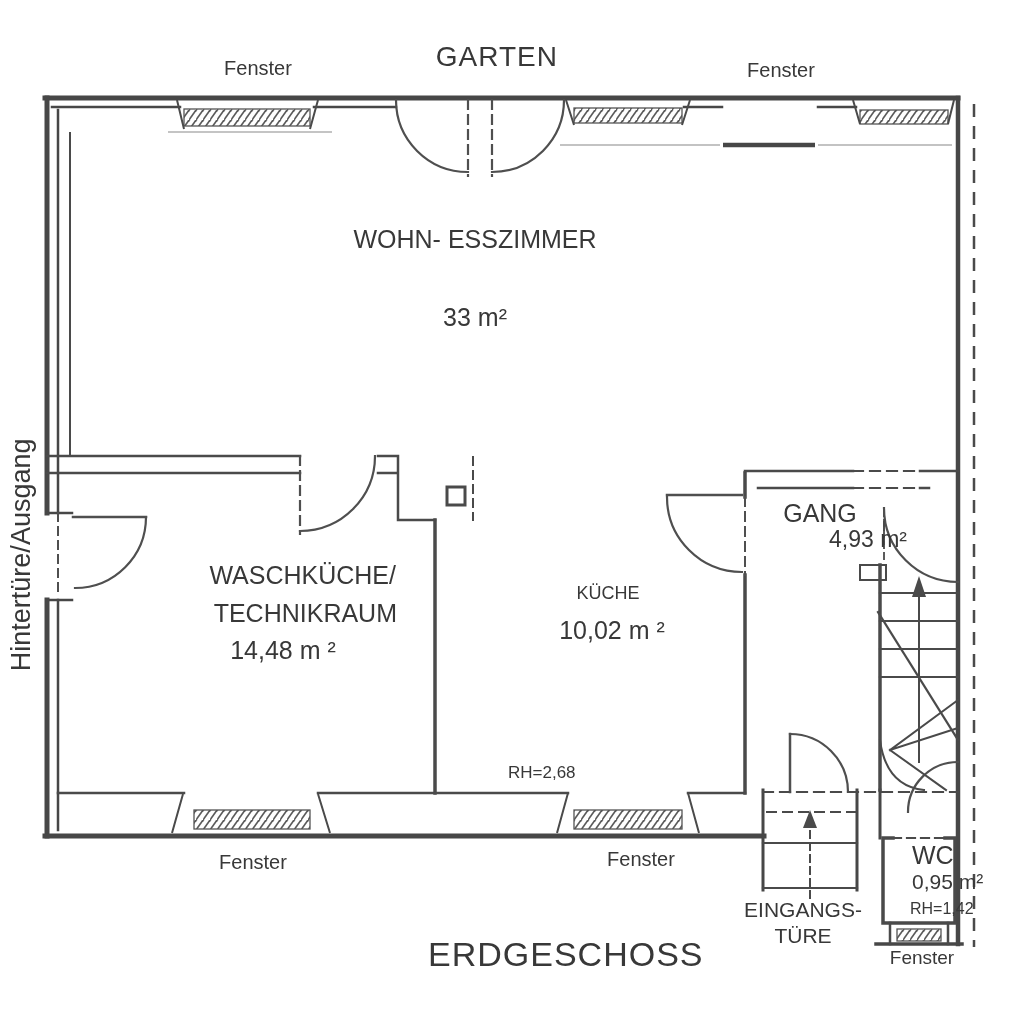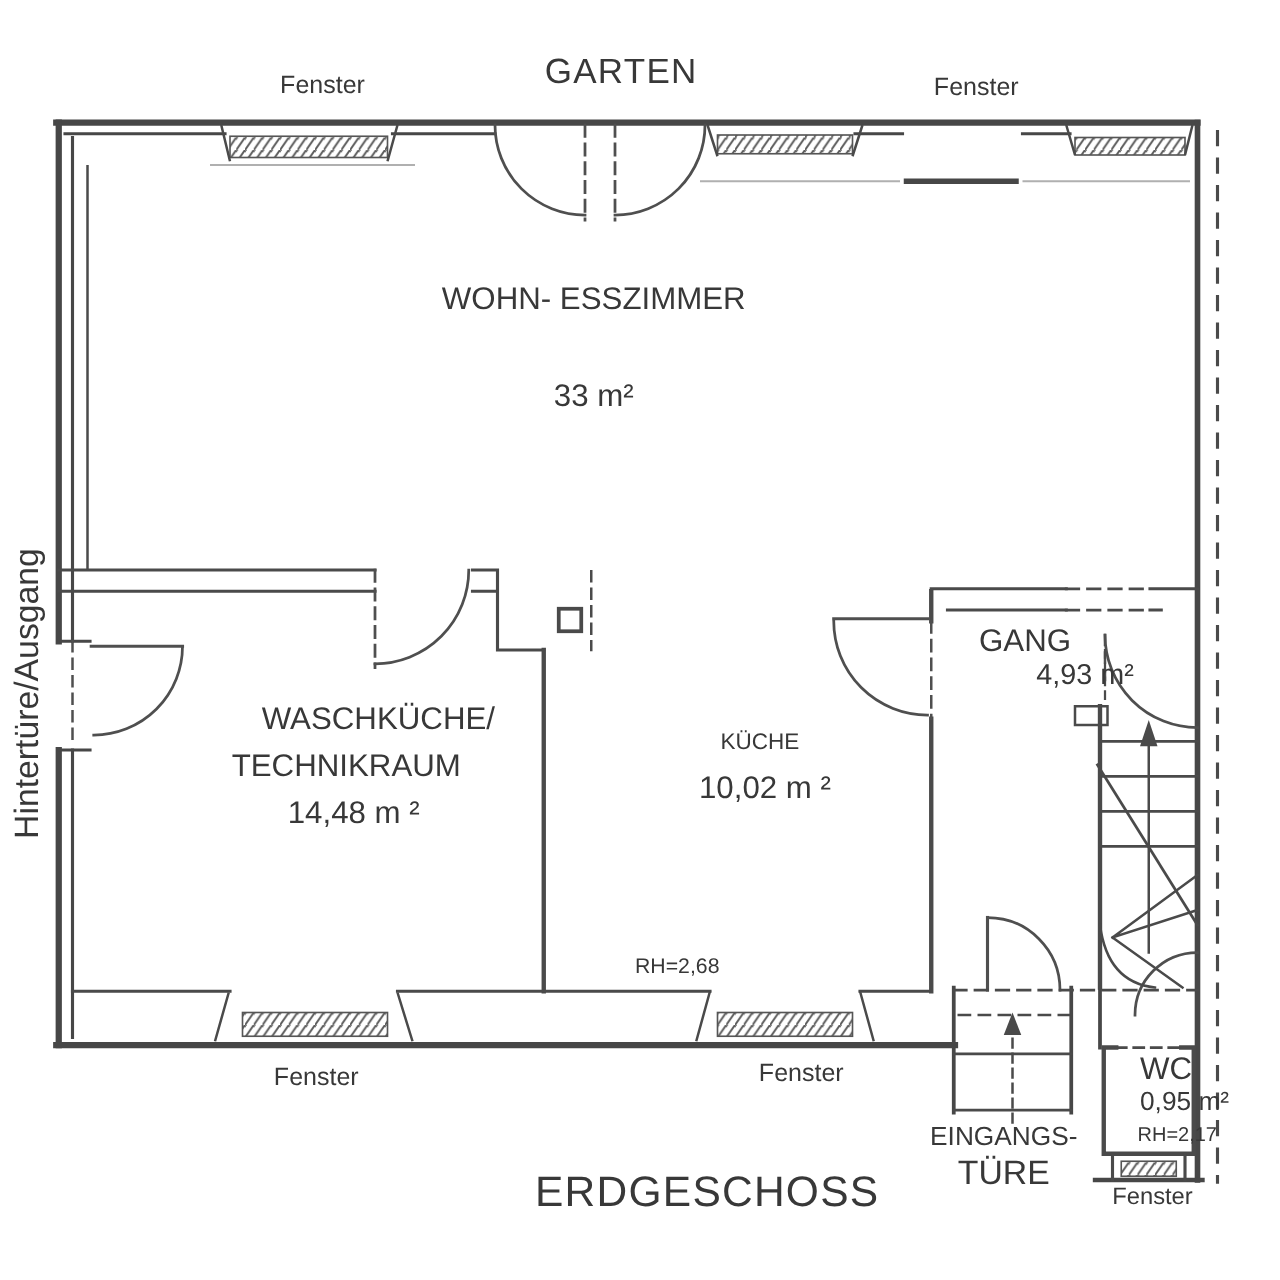--- a/index.html
+++ b/index.html
@@ -153,37 +153,37 @@
   <div class="lbl" style="left:208px;top:57px;width:100px;font-size:20px;">Fenster</div>
 
   <div class="lbl" style="left:731px;top:59px;width:100px;font-size:20px;">Fenster</div>
 
   <div class="lbl" style="left:325px;top:226px;width:300px;font-size:25px;">WOHN- ESSZIMMER</div>
   <div class="lbl" style="left:395px;top:260px;width:160px;font-size:25px;margin-top:44px;">33 m²</div>
 
   <div class="lbl rot" style="left:-128px;top:540px;width:300px;font-size:27px;">Hintertüre/Ausgang</div>
 
   <div class="lbl" style="left:156px;top:562px;width:240px;font-size:25px;text-align:right;">WASCHKÜCHE/</div>
-  <div class="lbl" style="left:157px;top:600px;width:240px;font-size:25px;">TECHNIKRAUM</div>
+  <div class="lbl" style="left:157px;top:600px;width:240px;font-size:25px;text-align:right;">TECHNIKRAUM</div>
   <div class="lbl" style="left:163px;top:637px;width:240px;font-size:25px;">14,48 m ²</div>
 
   <div class="lbl" style="left:488px;top:584px;width:240px;font-size:18px;">KÜCHE</div>
   <div class="lbl" style="left:492px;top:617px;width:240px;font-size:25px;">10,02 m ²</div>
   <div class="lbl left" style="left:484px;top:764px;width:110px;font-size:17px;">RH=2,68</div>
 
   <div class="lbl" style="left:740px;top:500px;width:160px;font-size:25px;">GANG</div>
   <div class="lbl" style="left:747px;top:527px;width:160px;font-size:23px;text-align:right;">4,93 m²</div>
 
   <div class="lbl" style="left:203px;top:851px;width:100px;font-size:20px;">Fenster</div>
   <div class="lbl" style="left:591px;top:848px;width:100px;font-size:20px;">Fenster</div>
 
   <div class="lbl" style="left:723px;top:898px;width:160px;font-size:21px;">EINGANGS-</div>
-  <div class="lbl" style="left:723px;top:924px;width:160px;font-size:27px;">TÜRE</div>
+  <div class="lbl" style="left:723px;top:924px;width:160px;font-size:21px;">TÜRE</div>
 
   <div class="lbl left" style="left:888px;top:842px;width:70px;font-size:25px;">WC</div>
   <div class="lbl left" style="left:888px;top:870px;width:90px;font-size:21px;">0,95 m²</div>
-  <div class="lbl left" style="left:886px;top:900px;width:90px;font-size:16px;">RH=2,17</div>
+  <div class="lbl left" style="left:886px;top:900px;width:90px;font-size:16px;">RH=1,42</div>
 
   <div class="lbl" style="left:872px;top:948px;width:100px;font-size:19px;">Fenster</div>
 
   <div class="lbl" style="left:428px;top:936px;width:200px;font-size:34px;letter-spacing:1px;">ERDGESCHOSS</div>
 
 </div>
 
 </body></html>

